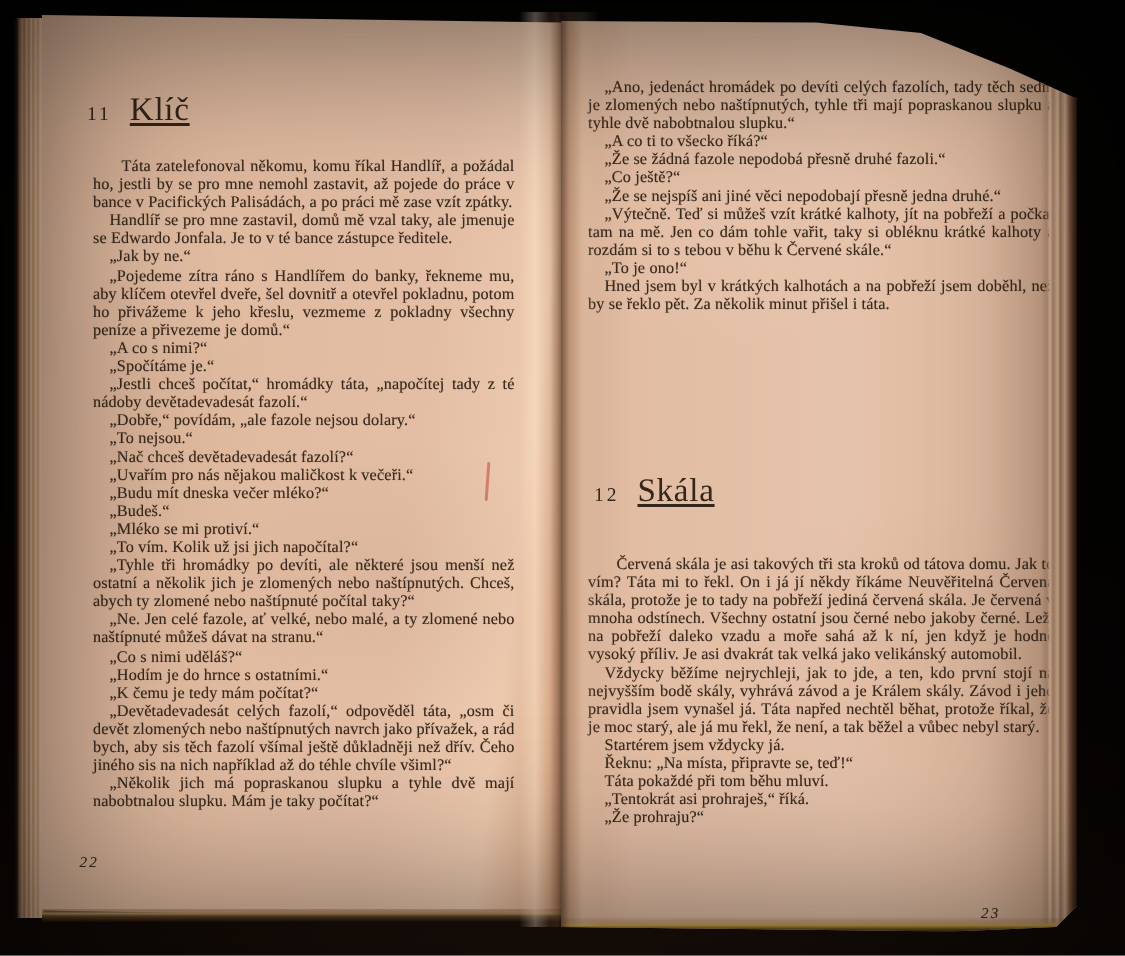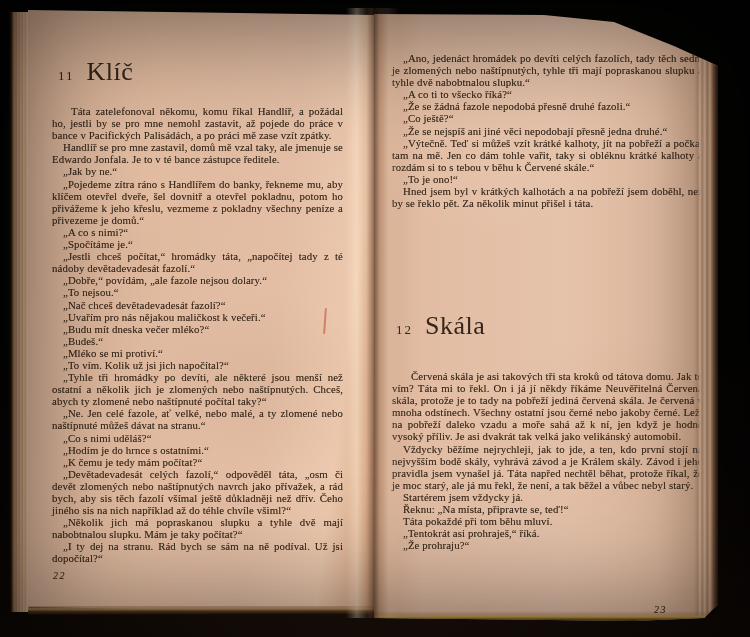--- a/index.html
+++ b/index.html
@@ -84,27 +84,27 @@
     position:absolute;left:28px;top:606px;width:346px;height:9px;pointer-events:none;
     background:linear-gradient(to bottom,
       rgba(120,80,45,0.3) 0px,#b18b5f 3px,#5d4123 5px,#140c06 9px);
   }
 
   .text-col{
     font-size:10.8px;line-height:12.1px;text-align:justify;
     letter-spacing:0.1px;hyphens:none;
     text-shadow:0 0 0.5px rgba(60,44,30,0.5);
   }
-  .text-col-left{margin:0 31px 0 24px;}
+  .text-col-left{margin:0 31px 0 34px;}
   .para{margin:0;text-indent:11px;}
   .para.opener{text-indent:19px;}
 
   .chapter{font-weight:400;color:#33261b;margin:0;}
   .chapter .chnum{font-size:13px;letter-spacing:2px;margin-right:12px;}
-  .chapter .chtitle{font-size:26px;letter-spacing:0.5px;}
+  .chapter .chtitle{font-size:22px;letter-spacing:0.5px;text-decoration:underline;}
   .chapter-left{margin:44px 0 14px 30px;line-height:30px;}
   .chapter-right{position:absolute;left:22px;top:302px;line-height:30px;}
 
   .intro-col{position:absolute;top:46px;left:18px;width:311px;}
   .main-col{position:absolute;top:364px;left:18px;width:311px;}
 
   .pagenum{
     position:absolute;font-size:10px;letter-spacing:1.5px;color:#42321f;
     text-shadow:0 0 0.5px rgba(60,44,30,0.5);
     font-style:italic;
@@ -150,21 +150,20 @@
           <p class="para">„Budeš.“</p>
           <p class="para">„Mléko se mi protiví.“</p>
           <p class="para">„To vím. Kolik už jsi jich napočítal?“</p>
           <p class="para">„Tyhle tři hromádky po devíti, ale některé jsou menší než ostatní a několik jich je zlomených nebo naštípnutých. Chceš, abych ty zlomené nebo naštípnuté počítal taky?“</p>
           <p class="para">„Ne. Jen celé fazole, ať velké, nebo malé, a ty zlomené nebo naštípnuté můžeš dávat na stranu.“</p>
           <p class="para">„Co s nimi uděláš?“</p>
           <p class="para">„Hodím je do hrnce s ostatními.“</p>
           <p class="para">„K čemu je tedy mám počítat?“</p>
           <p class="para">„Devětadevadesát celých fazolí,“ odpověděl táta, „osm či devět zlomených nebo naštípnutých navrch jako přívažek, a rád bych, aby sis těch fazolí všímal ještě důkladněji než dřív. Čeho jiného sis na nich například až do téhle chvíle všiml?“</p>
           <p class="para">„Několik jich má popraskanou slupku a tyhle dvě mají nabobtnalou slupku. Mám je taky počítat?“</p>
-          <p class="para">„I ty dej na stranu. Rád bych se sám na ně podíval. Už jsi dopočítal?“</p>
         </div>
       <div class="red-mark"></div>
       <div class="pagenum pagenum-left">22</div>
     </div>
 
     <div class="page page-right">
       <div class="text-col intro-col">
           <p class="para">„Ano, jedenáct hromádek po devíti celých fazolích, tady těch sedm je zlomených nebo naštípnutých, tyhle tři mají popraskanou slupku a tyhle dvě nabobtnalou slupku.“</p>
           <p class="para">„A co ti to všecko říká?“</p>
           <p class="para">„Že se žádná fazole nepodobá přesně druhé fazoli.“</p>

